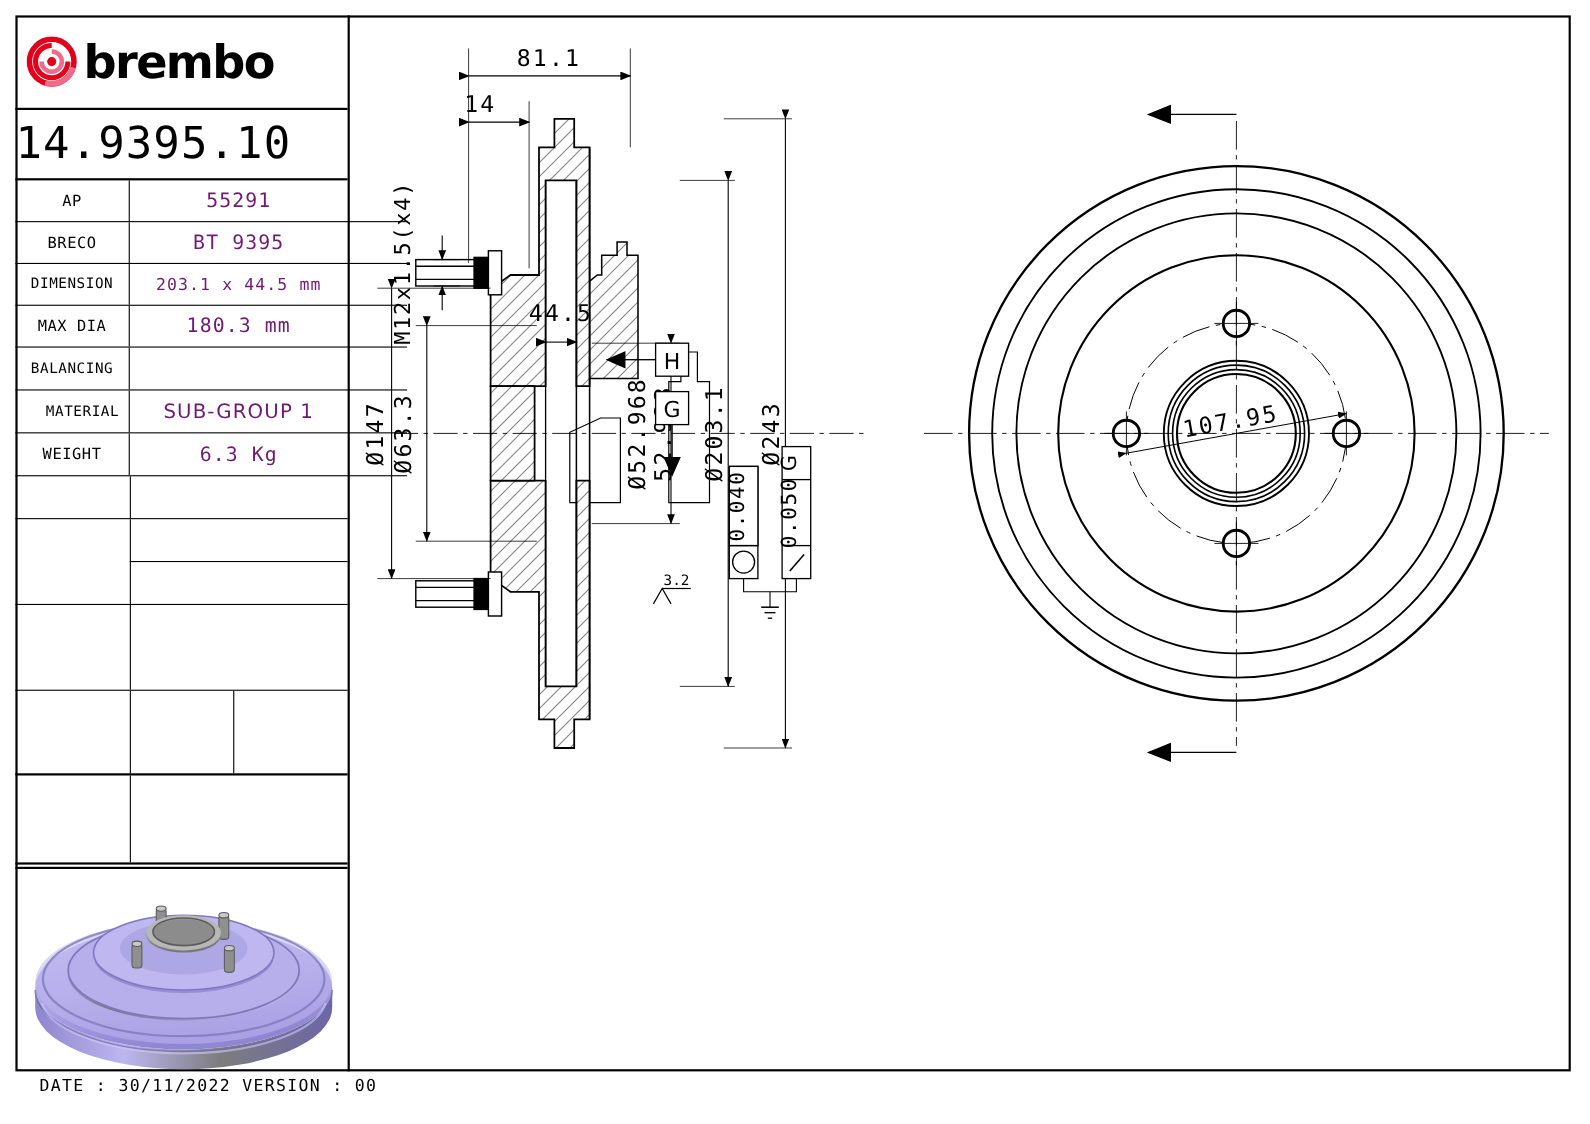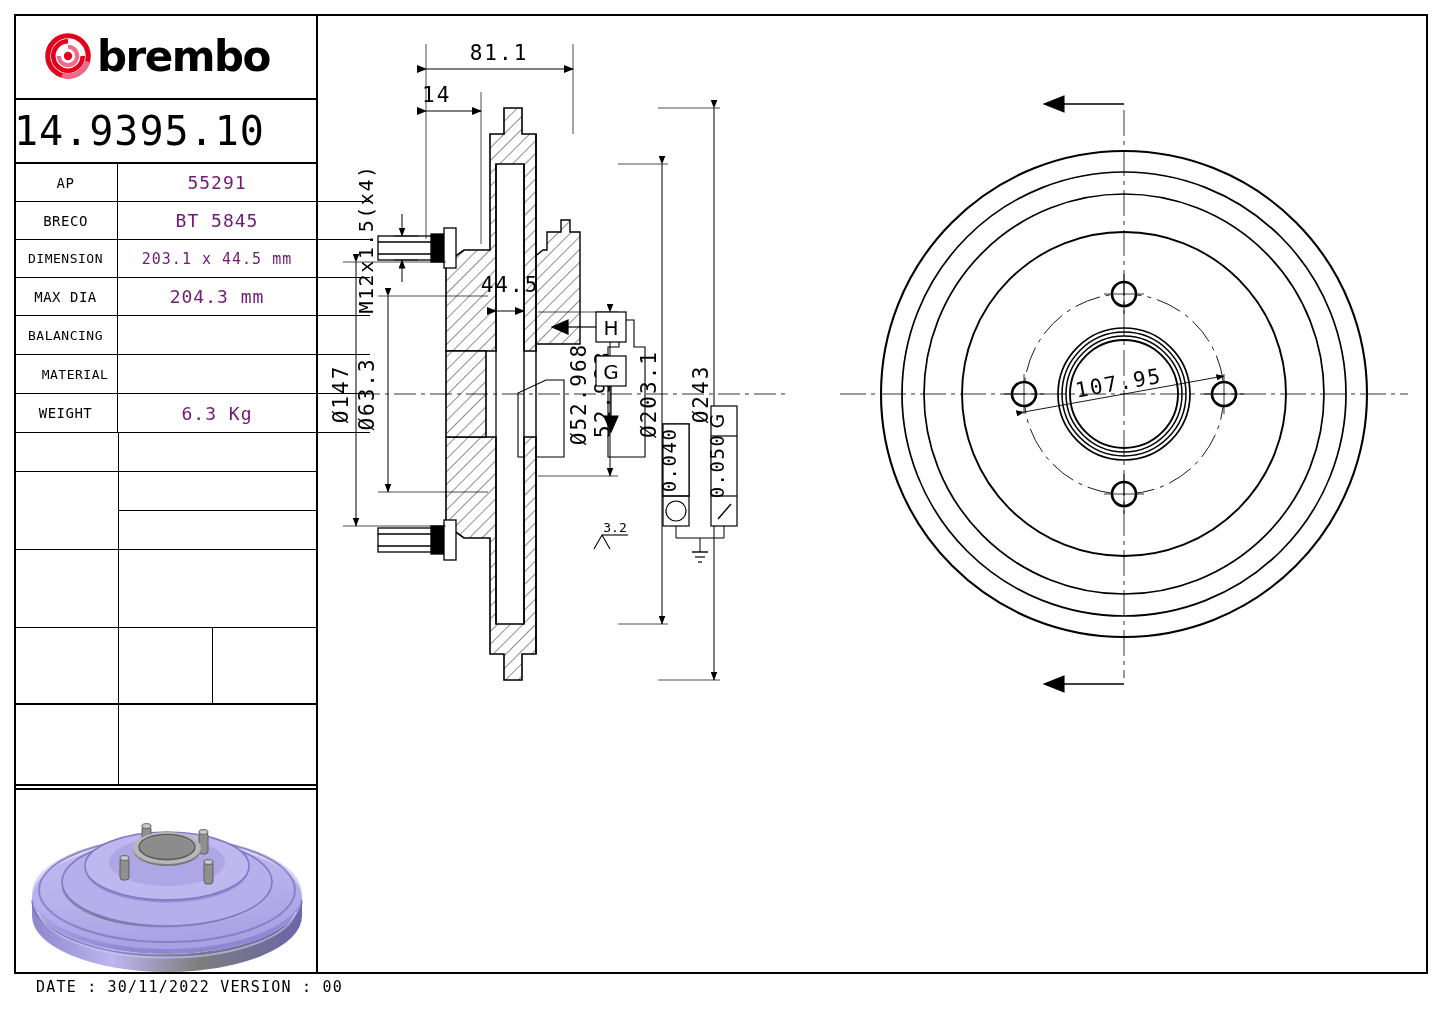--- a/index.html
+++ b/index.html
@@ -9,21 +9,21 @@
   #frame{position:absolute;left:14px;top:14px;width:1414px;height:960px;border:2px solid #000;box-sizing:border-box;background:#fff;}
 
   
   #titleblock{position:absolute;left:14px;top:14px;width:304px;height:960px;border-right:2px solid #000;box-sizing:border-box;}
   .tb-row{position:absolute;left:0;width:356px;box-sizing:border-box;border-bottom:1.5px solid #000;}
   .tb-label,.tb-value{position:absolute;top:0;height:100%;display:flex;align-items:center;justify-content:center;box-sizing:border-box;}
   .tb-label{left:0;width:104px;border-right:1.5px solid #000;font-size:14px;letter-spacing:.5px;color:#000;}
   .tb-value{left:104px;width:198px;font-size:18px;letter-spacing:1px;color:#701a75;}
 
   
-  #logocell{position:absolute;left:0;top:0;width:302px;height:86px;border-bottom:2px solid #000;box-sizing:border-box;display:flex;align-items:center;padding-left:31px;}
+  #logocell{position:absolute;left:0;top:0;width:302px;height:86px;border-bottom:2px solid #000;box-sizing:border-box;display:flex;align-items:center;padding-left:10px;}
   #logomark{width:46px;height:46px;flex:0 0 auto;}
   #logotext{font-family:"DejaVu Sans",sans-serif;font-weight:bold;font-size:42px;letter-spacing:-1.5px;margin-left:6px;}
 
   
   #partcell{position:absolute;left:0;top:86px;width:302px;height:64px;border-bottom:2px solid #000;box-sizing:border-box;display:flex;align-items:center;justify-content:flex-start;}
   #partnum{font-size:40px;letter-spacing:1px;color:#000;}
 
   
   .empty-row{position:absolute;left:0;width:302px;box-sizing:border-box;border-bottom:1.5px solid #000;}
   .empty-div{position:absolute;top:0;height:100%;border-right:1.5px solid #000;box-sizing:border-box;}
@@ -59,35 +59,36 @@
   <div id="partcell">
     <span id="partnum">14.9395.10</span>
   </div>
 
   <div class="tb-row" style="top:150px;height:38px;">
     <div class="tb-label">AP</div>
     <div class="tb-value">55291</div>
   </div>
   <div class="tb-row" style="top:188px;height:38px;">
     <div class="tb-label">BRECO</div>
-    <div class="tb-value">BT 5845</div>
+    <div class="tb-value">BT 9395</div>
   </div>
   <div class="tb-row" style="top:226px;height:38px;">
     <div class="tb-label" style="font-size:13px;">DIMENSION</div>
     <div class="tb-value" style="font-size:15px;">203.1 x 44.5 mm</div>
   </div>
   <div class="tb-row" style="top:264px;height:38px;text-align:center;">
     <div class="tb-label">MAX DIA</div>
-    <div class="tb-value">204.3 mm</div>
+    <div class="tb-value">180.3 mm</div>
   </div>
   <div class="tb-row" style="top:302px;height:39px;">
     <div class="tb-label" style="font-size:13px;">BALANCING</div>
   </div>
   <div class="tb-row" style="top:341px;height:39px;">
     <div class="tb-label" style="font-size:13px;padding-left:19px;">MATERIAL</div>
+    <div class="tb-value" style="font-family:'DejaVu Sans',sans-serif;font-size:18px;">SUB-GROUP 1</div>
   </div>
   <div class="tb-row" style="top:380px;height:39px;">
     <div class="tb-label">WEIGHT</div>
     <div class="tb-value">6.3 Kg</div>
   </div>
 
   <div class="empty-row" style="top:419px;height:39px;">
     <div class="empty-div" style="left:104px;width:0;"></div>
   </div>
   <div class="empty-row" style="top:458px;height:78px;border-bottom:1.5px solid #000;">

